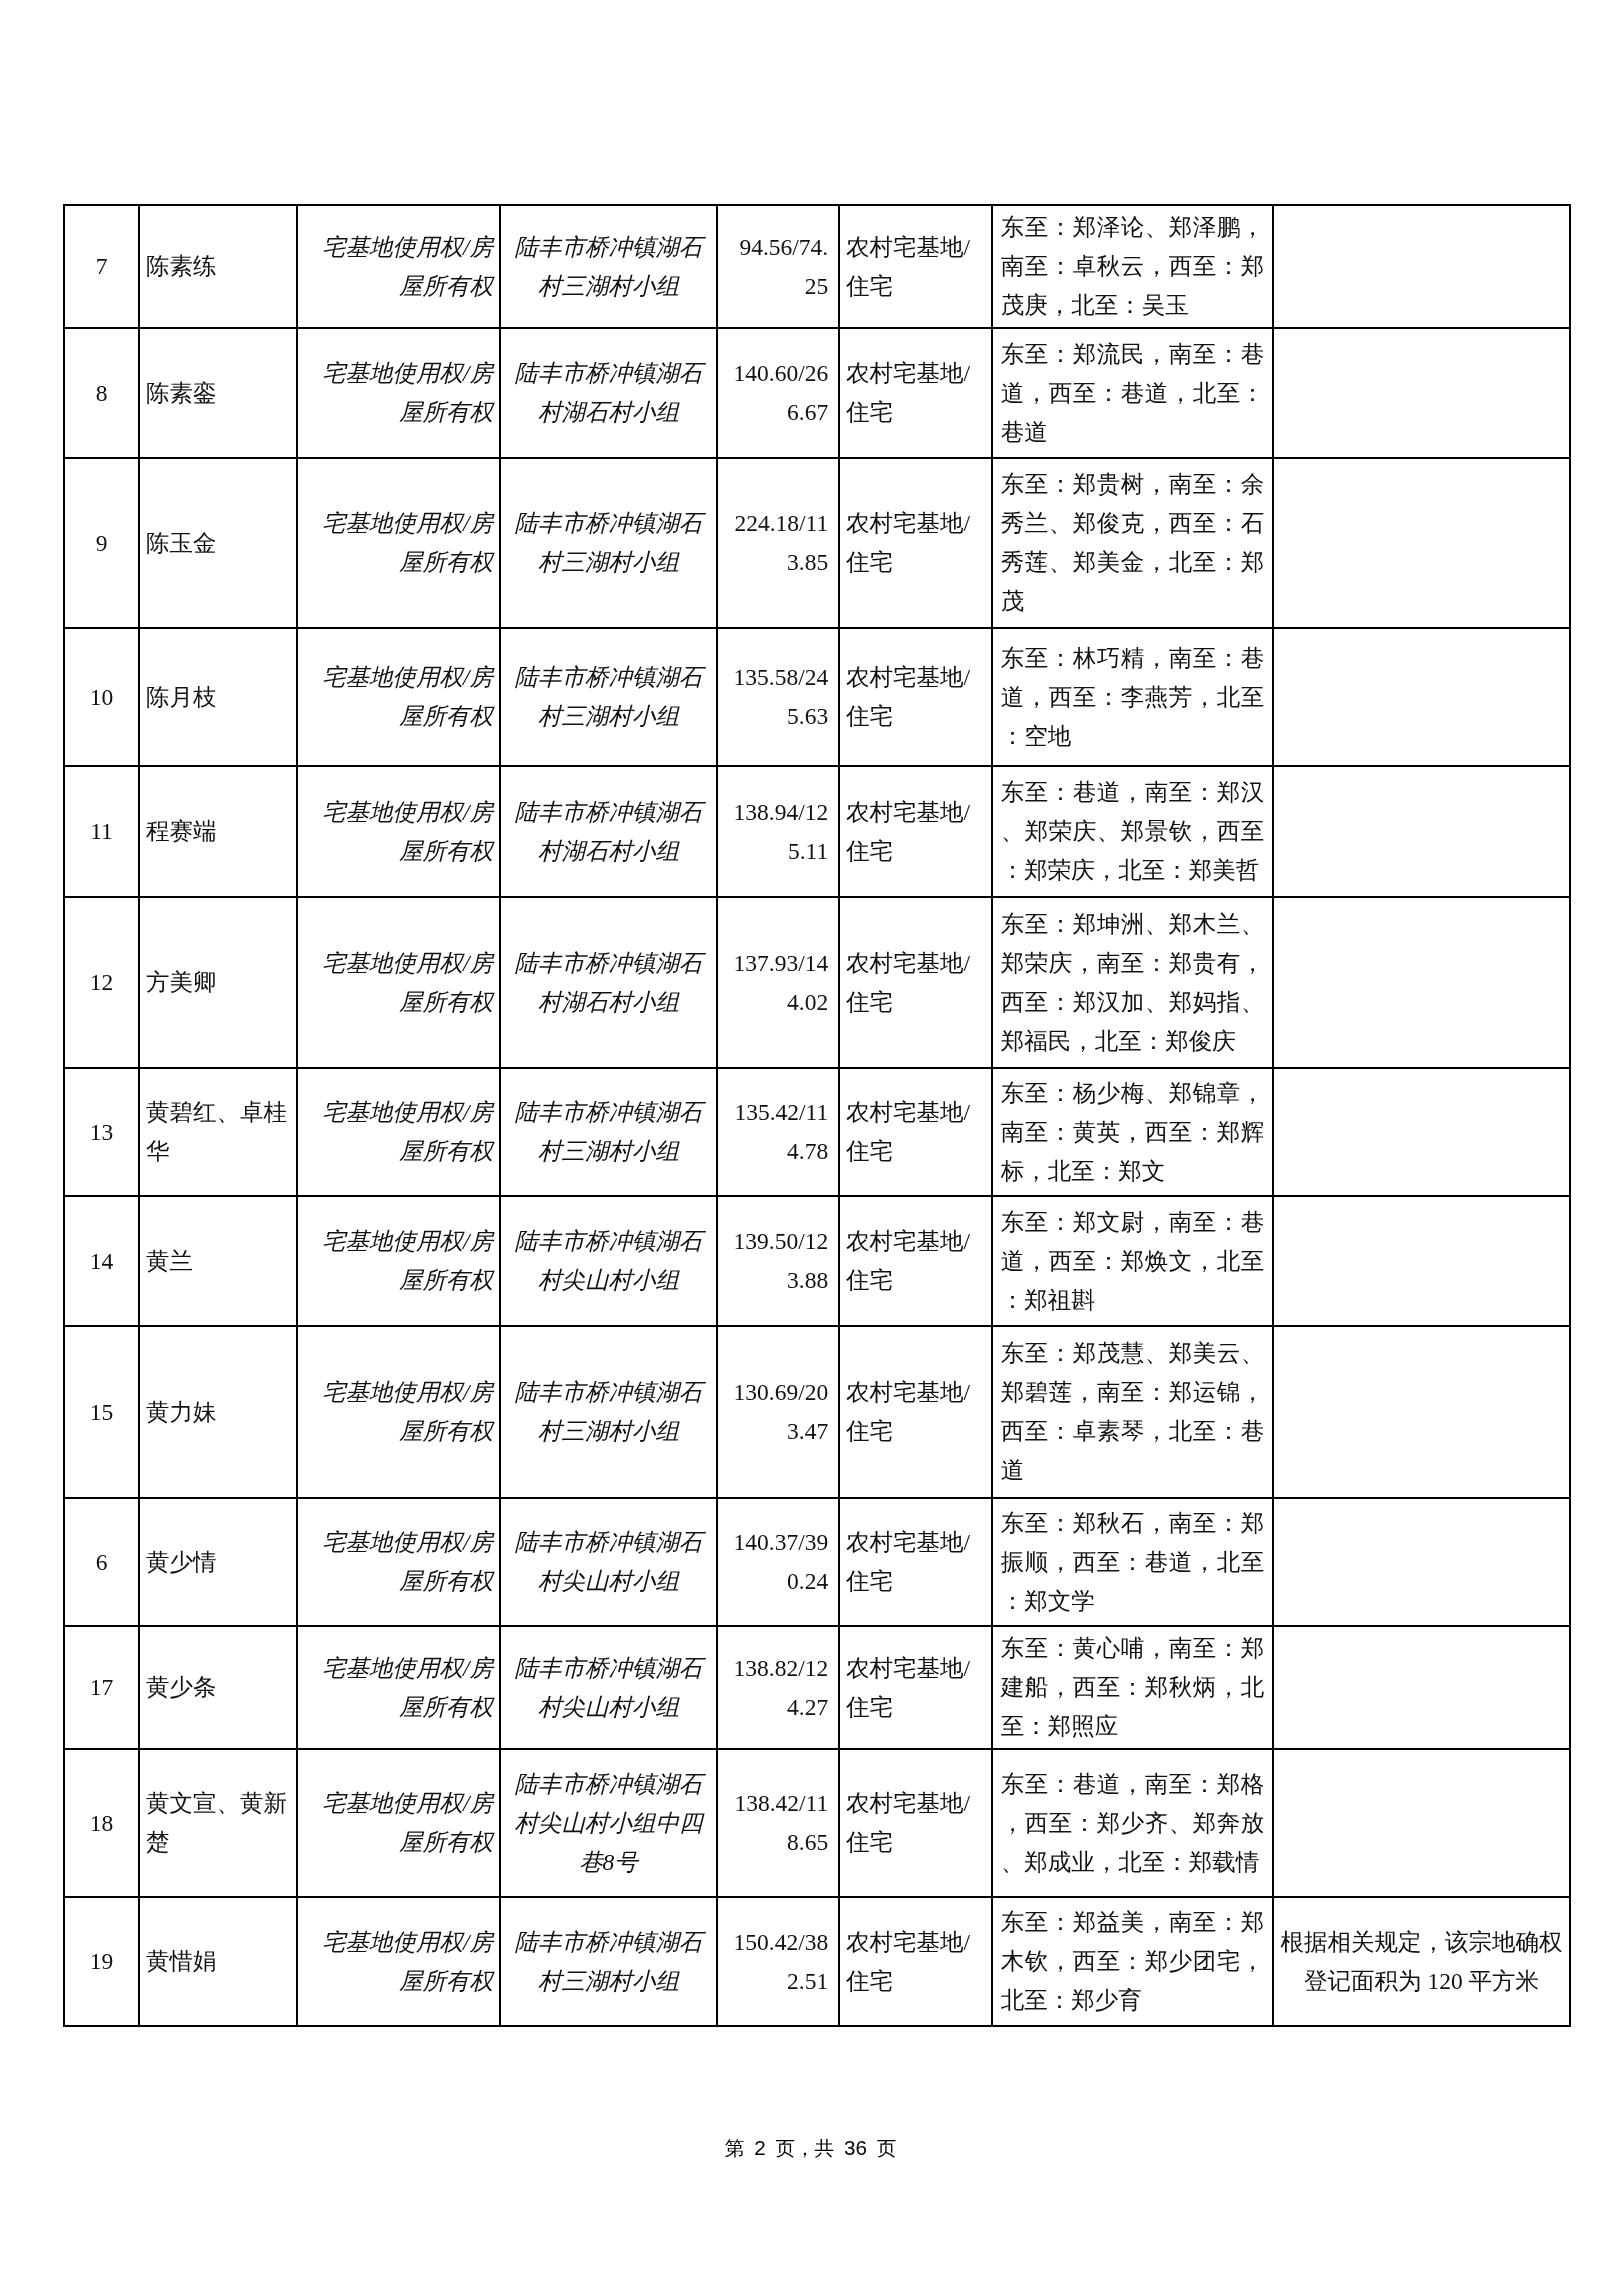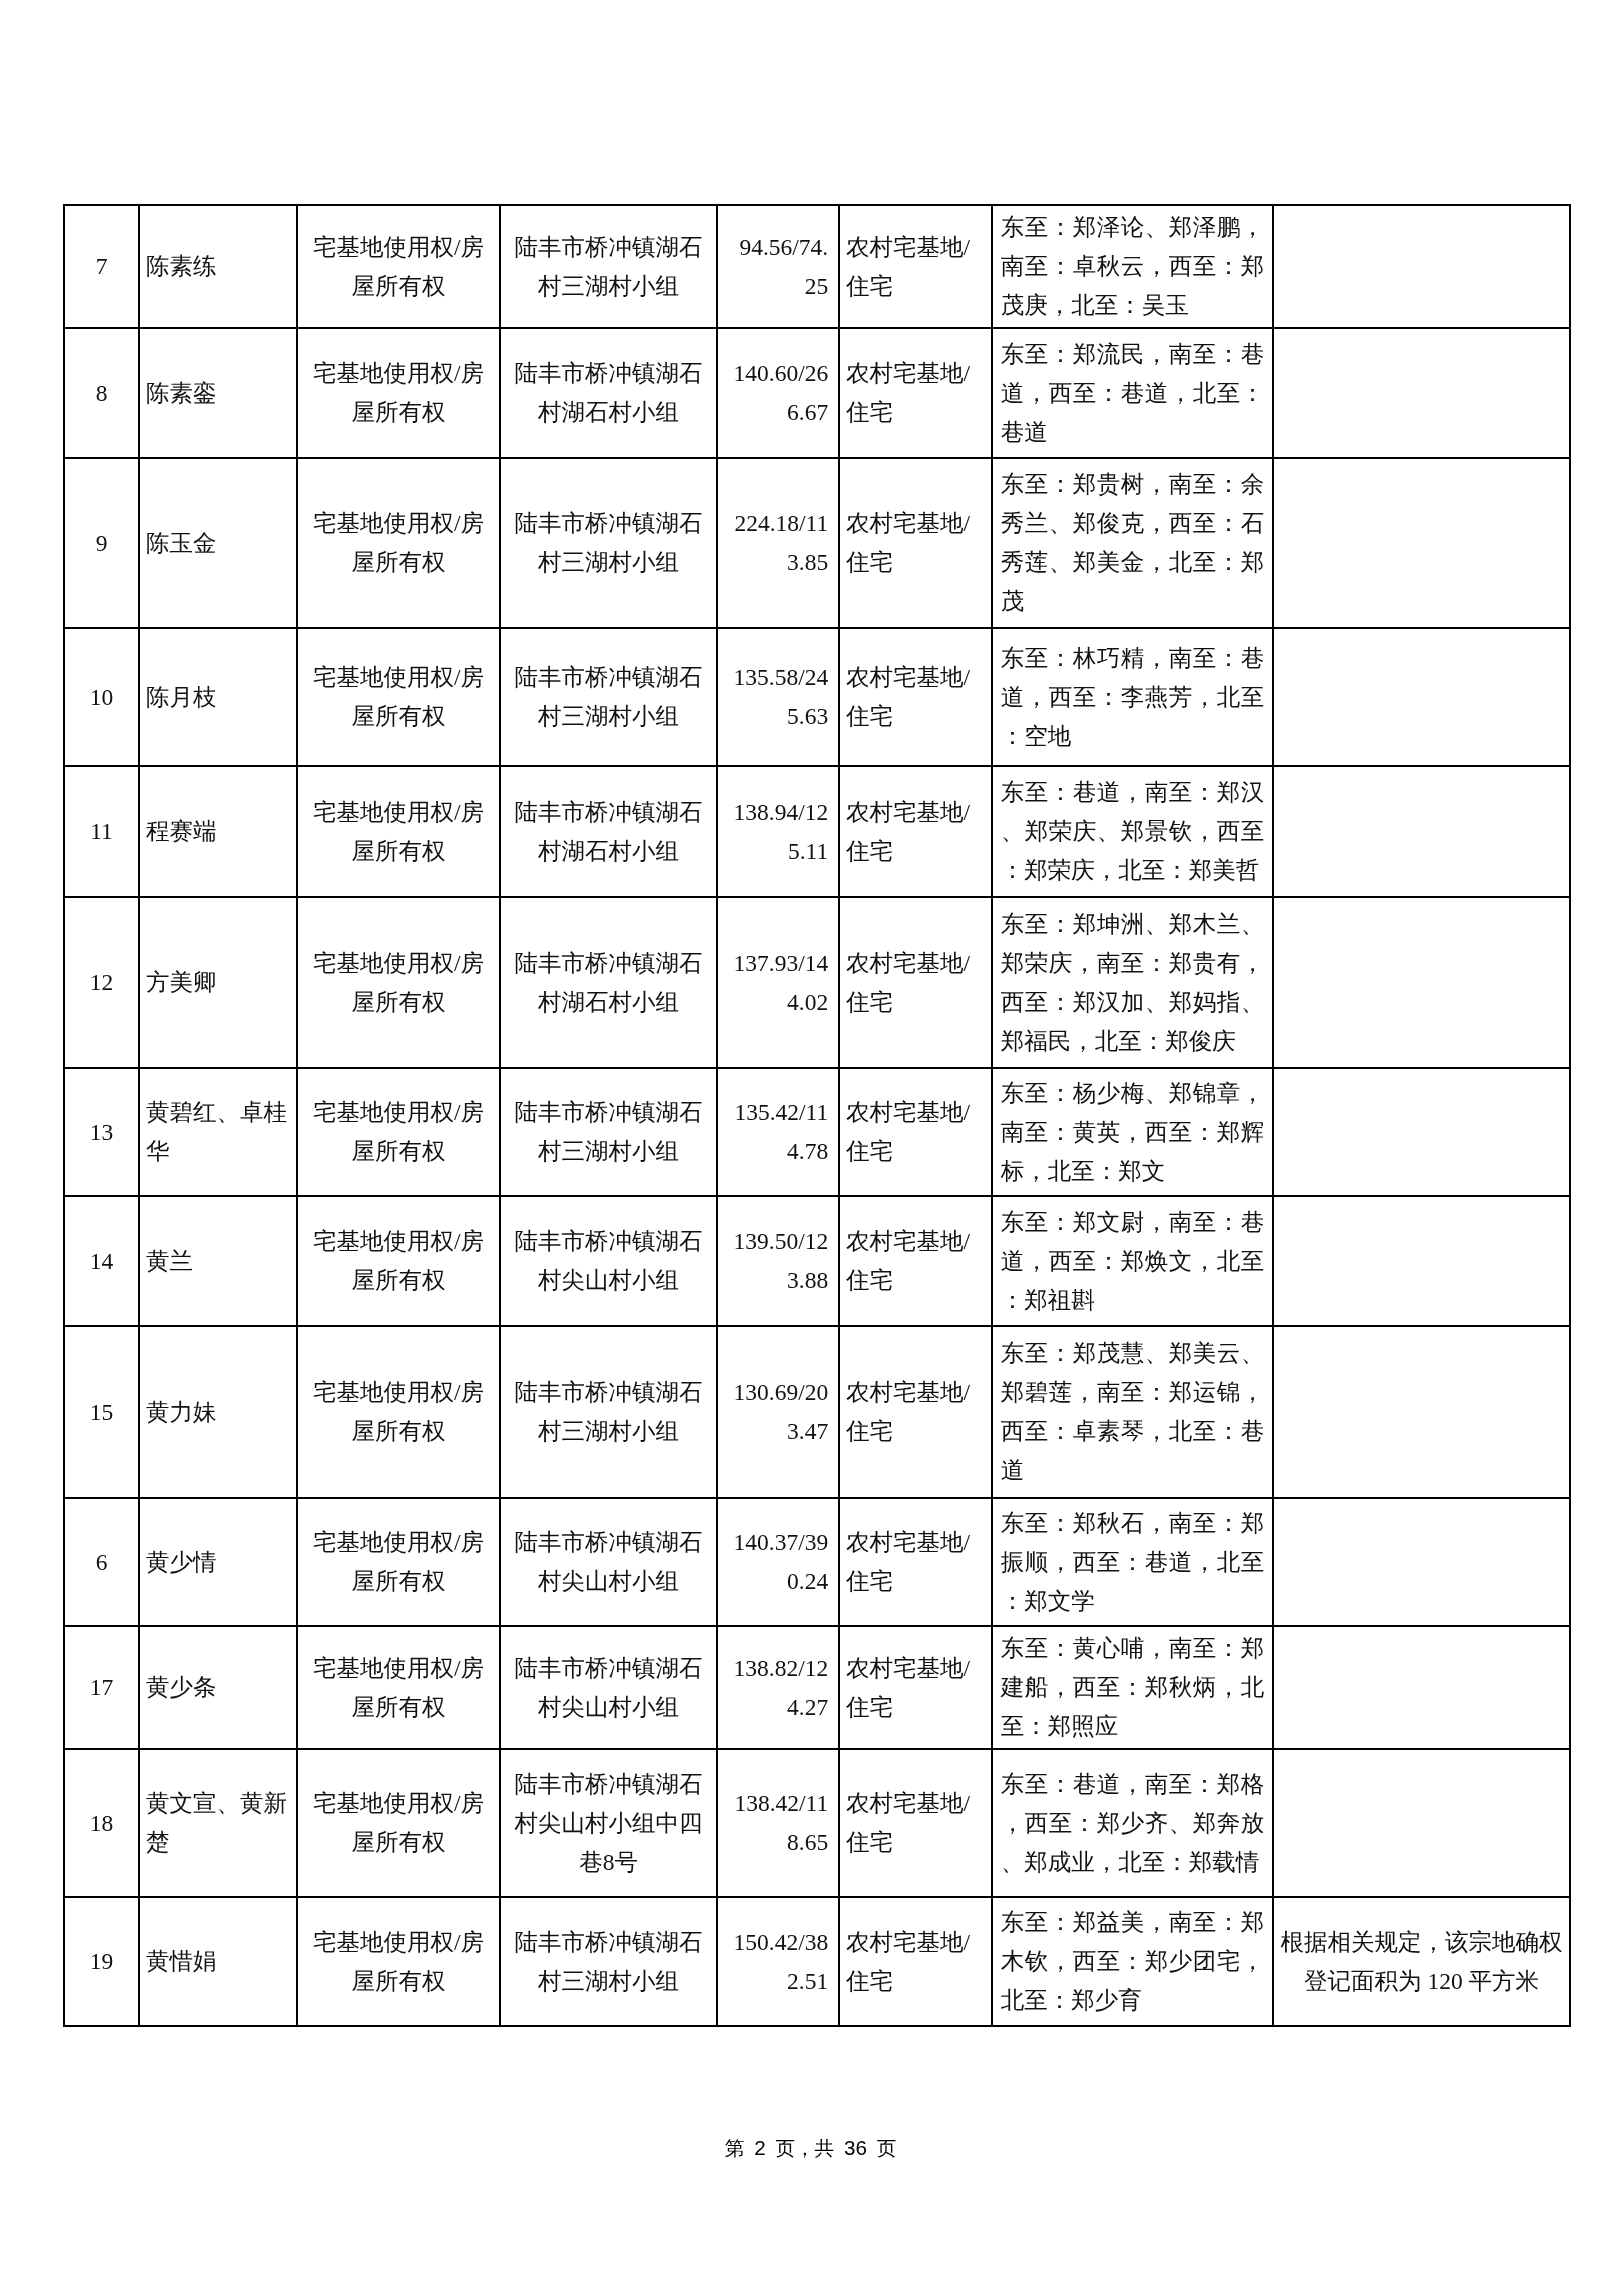--- a/index.html
+++ b/index.html
@@ -22,22 +22,22 @@
   }
   .reg-table td {
     border: 2px solid #000000;
     vertical-align: middle;
     line-height: 39px;
     padding: 2px 5.9px;
     overflow: hidden;
   }
   .c-seq   { text-align: center; }
   .c-name  { text-align: left; line-break: anywhere; padding: 2px 5.9px !important; }
-  .c-rights{ text-align: center; line-break: anywhere; padding: 2px 5.9px !important; }
-  .c-loc   { text-align: center; line-break: anywhere; padding: 2px 11.8px !important; }
+  .c-rights{ text-align: right; line-break: anywhere; padding: 2px 5.9px !important; font-style: italic; }
+  .c-loc   { text-align: center; line-break: anywhere; padding: 2px 11.8px !important; font-style: italic; }
   .c-area  { text-align: right; line-break: anywhere; padding: 2px 9.8px !important; }
   .c-usage { text-align: left; line-break: anywhere; padding: 2px 5.9px !important; }
   .c-bound {
     text-align: justify; text-align-last: left;
     line-break: anywhere;
     padding: 2px 7.8px !important;
   }
   .c-remark{ text-align: center; line-break: anywhere; padding: 2px 4.9px !important; border-radius: 6px; }
 
   

